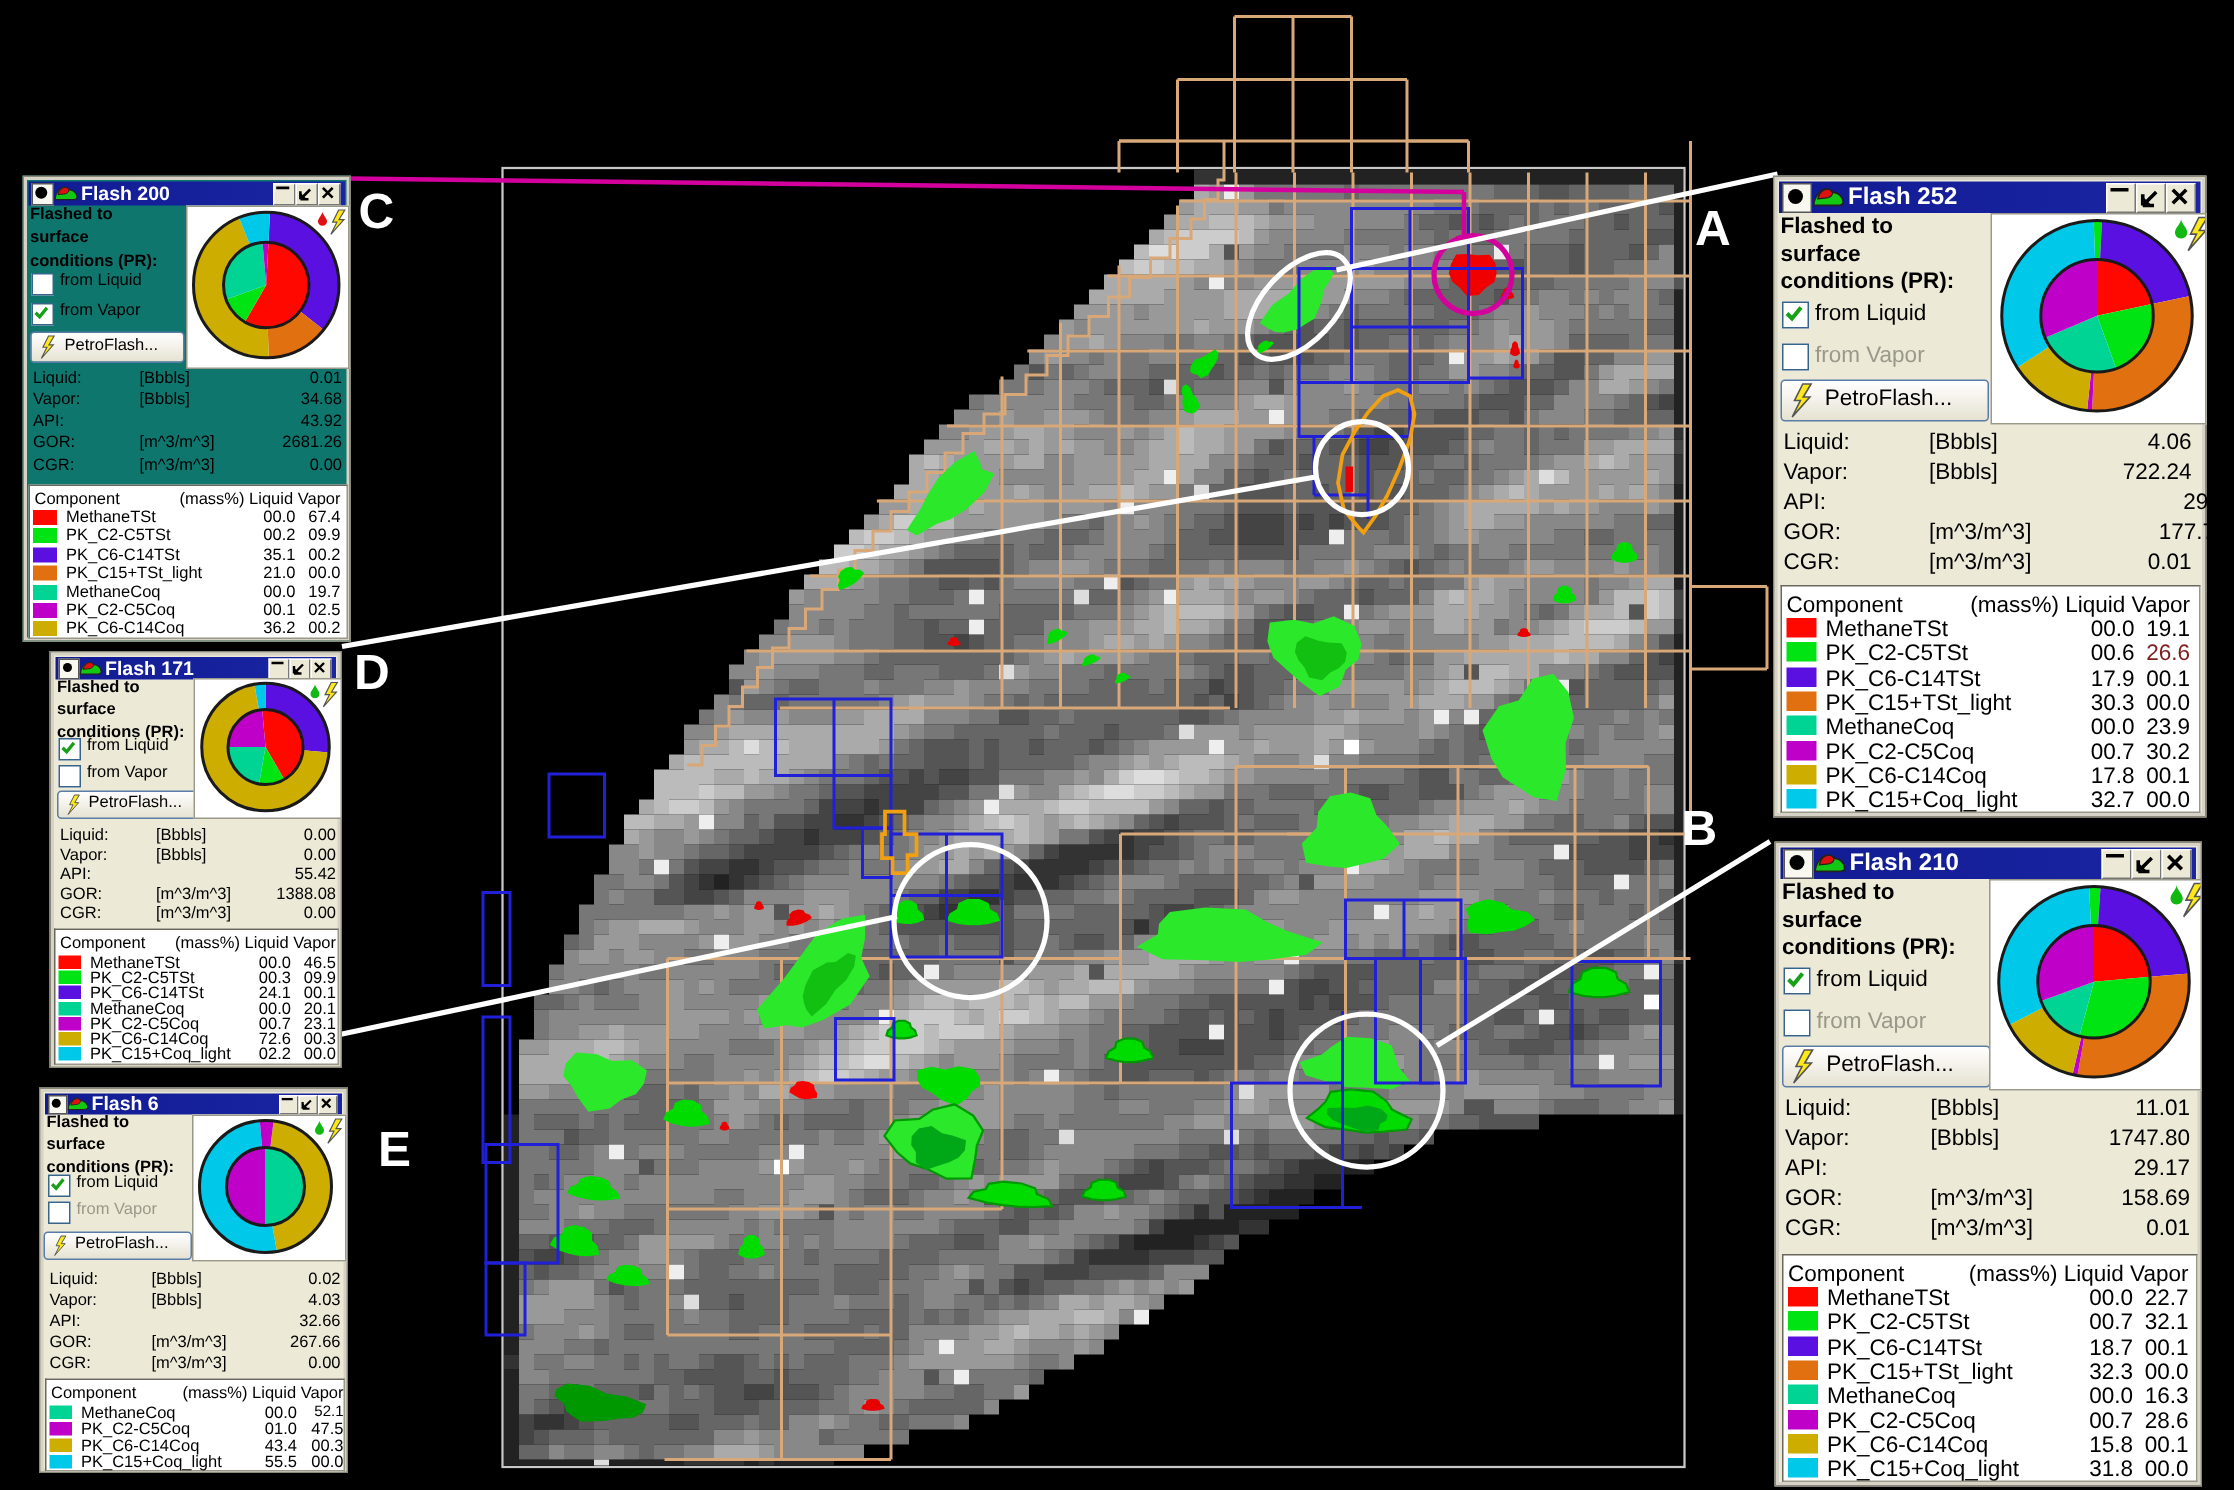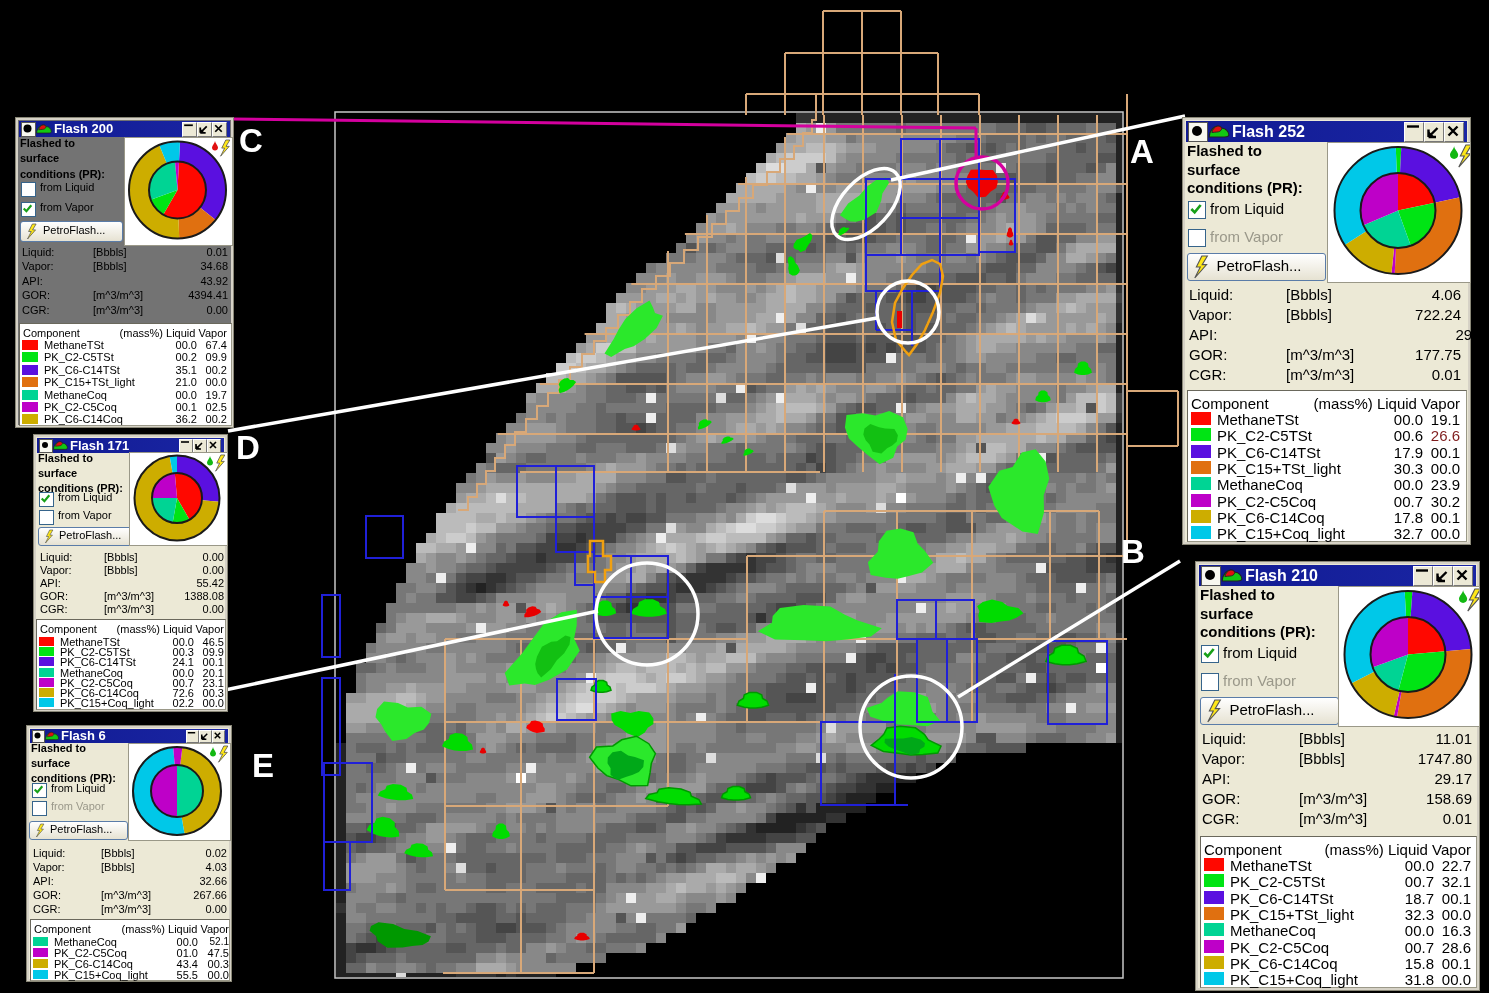--- a/index.html
+++ b/index.html
@@ -181,21 +181,21 @@
     <ellipse cx="866" cy="204" rx="43" ry="24" transform="rotate(-47 866 204)" fill="none" stroke="#fff" stroke-width="3.5"></ellipse>
     <circle cx="908" cy="312" r="31" fill="none" stroke="#fff" stroke-width="3.5"></circle>
     <circle cx="647" cy="614" r="51" fill="none" stroke="#fff" stroke-width="3.5"></circle>
     <circle cx="911" cy="727" r="51" fill="none" stroke="#fff" stroke-width="3.5"></circle>
     <text x="1130" y="163" font-family="Liberation Sans, sans-serif" font-size="33" font-weight="bold" fill="#fff">A</text>
     <text x="1121" y="563" font-family="Liberation Sans, sans-serif" font-size="33" font-weight="bold" fill="#fff">B</text>
     <text x="239" y="152" font-family="Liberation Sans, sans-serif" font-size="33" font-weight="bold" fill="#fff">C</text>
     <text x="236" y="459" font-family="Liberation Sans, sans-serif" font-size="33" font-weight="bold" fill="#fff">D</text>
     <text x="252" y="777" font-family="Liberation Sans, sans-serif" font-size="33" font-weight="bold" fill="#fff">E</text>
 </svg>
-<div style="position:absolute;left:15px;top:117px;width:217px;height:309px;background:#737373;border:1px solid #8a8878;box-shadow:0 0 0 2px #d6d2c6 inset;font-family:'Liberation Sans',sans-serif;">
+<div style="position:absolute;left:15px;top:117px;width:217px;height:309px;background:#0f766e;border:1px solid #8a8878;box-shadow:0 0 0 2px #d6d2c6 inset;font-family:'Liberation Sans',sans-serif;">
     <div style="position:absolute;left:3px;top:3px;right:3px;height:16px;background:linear-gradient(90deg,#111b92,#1a25a4);"></div>
     <div style="position:absolute;left:5px;top:4px;width:13px;height:13px;background:#f8f8f0;border:1px solid #555;"></div>
     <svg style="position:absolute;left:5px;top:4px" width="13" height="13">
       <circle cx="6.5" cy="6.5" r="4" fill="#000"></circle>
     </svg>
     <svg style="position:absolute;left:19px;top:3px" width="18" height="16" viewBox="0 0 22 16">
       <path d="M2 13 C2 8 6 3 10 3 C12 3 13 4 14 5 C17 5 20 8 20 11 C20 13 18 13 16 13 Z" fill="#12c812" stroke="#222" stroke-width="1"></path>
       <path d="M4.5 9 C5 6 7 3.5 10 3 C12 3 13 4 13.5 5.5 C13 7.5 11 8.5 9 8.5 C7.5 8.5 6 8.8 4.5 9 Z" fill="#e01010" stroke="#222" stroke-width="0.8"></path>
     </svg>
     <div style="position:absolute;left:38px;top:3px;height:16px;line-height:16px;color:#fff;font-size:13px;font-weight:bold;">Flash 200</div>
@@ -247,21 +247,21 @@
     <div style="position:absolute;left:6px;top:127.5px;font-size:11px;color:#000;">Liquid:</div>
     <div style="position:absolute;left:77px;top:127.5px;font-size:11px;color:#000;">[Bbbls]</div>
     <div style="position:absolute;left:0;top:127.5px;width:212px;text-align:right;font-size:11px;color:#000;">0.01</div>
     <div style="position:absolute;left:6px;top:142.0px;font-size:11px;color:#000;">Vapor:</div>
     <div style="position:absolute;left:77px;top:142.0px;font-size:11px;color:#000;">[Bbbls]</div>
     <div style="position:absolute;left:0;top:142.0px;width:212px;text-align:right;font-size:11px;color:#000;">34.68</div>
     <div style="position:absolute;left:6px;top:156.5px;font-size:11px;color:#000;">API:</div>
     <div style="position:absolute;left:0;top:156.5px;width:212px;text-align:right;font-size:11px;color:#000;">43.92</div>
     <div style="position:absolute;left:6px;top:171.0px;font-size:11px;color:#000;">GOR:</div>
     <div style="position:absolute;left:77px;top:171.0px;font-size:11px;color:#000;">[m^3/m^3]</div>
-    <div style="position:absolute;left:0;top:171.0px;width:212px;text-align:right;font-size:11px;color:#000;">4394.41</div>
+    <div style="position:absolute;left:0;top:171.0px;width:212px;text-align:right;font-size:11px;color:#000;">2681.26</div>
     <div style="position:absolute;left:6px;top:185.5px;font-size:11px;color:#000;">CGR:</div>
     <div style="position:absolute;left:77px;top:185.5px;font-size:11px;color:#000;">[m^3/m^3]</div>
     <div style="position:absolute;left:0;top:185.5px;width:212px;text-align:right;font-size:11px;color:#000;">0.00</div>
     <div style="position:absolute;left:3px;top:205px;width:211px;height:101px;background:#fff;border:1px solid #9a9888;border-top-color:#6a685c;border-left-color:#6a685c;"></div>
     <div style="position:absolute;left:7px;top:209px;font-size:11px;color:#000;">Component</div>
     <div style="position:absolute;left:0;top:209px;width:211px;text-align:right;font-size:11px;color:#000;">(mass%) Liquid Vapor</div>
     <div style="position:absolute;left:6px;top:222.0px;width:16px;height:10px;background:#ff0800;"></div>
     <div style="position:absolute;left:28px;top:221.0px;font-size:11px;color:#000;white-space:nowrap;">MethaneTSt</div>
     <div style="position:absolute;left:0;top:221.0px;width:181px;text-align:right;font-size:11px;color:#000;">00.0</div>
     <div style="position:absolute;left:0;top:221.0px;width:211px;text-align:right;font-size:11px;color:#000;">67.4</div>
@@ -539,21 +539,21 @@
     <div style="position:absolute;left:6px;top:168.0px;font-size:15px;color:#000;">Liquid:</div>
     <div style="position:absolute;left:103px;top:168.0px;font-size:15px;color:#000;">[Bbbls]</div>
     <div style="position:absolute;left:0;top:168.0px;width:278px;text-align:right;font-size:15px;color:#000;">4.06</div>
     <div style="position:absolute;left:6px;top:188.1px;font-size:15px;color:#000;">Vapor:</div>
     <div style="position:absolute;left:103px;top:188.1px;font-size:15px;color:#000;">[Bbbls]</div>
     <div style="position:absolute;left:0;top:188.1px;width:278px;text-align:right;font-size:15px;color:#000;">722.24</div>
     <div style="position:absolute;left:6px;top:208.2px;font-size:15px;color:#000;">API:</div>
     <div style="position:absolute;left:0;top:208.2px;width:278px;text-align:right;font-size:15px;color:#000;margin-left:32px;">29.60</div>
     <div style="position:absolute;left:6px;top:228.3px;font-size:15px;color:#000;">GOR:</div>
     <div style="position:absolute;left:103px;top:228.3px;font-size:15px;color:#000;">[m^3/m^3]</div>
-    <div style="position:absolute;left:0;top:228.3px;width:278px;text-align:right;font-size:15px;color:#000;">177.75</div>
+    <div style="position:absolute;left:0;top:228.3px;width:278px;text-align:right;font-size:15px;color:#000;padding-left:24px;">177.75</div>
     <div style="position:absolute;left:6px;top:248.4px;font-size:15px;color:#000;">CGR:</div>
     <div style="position:absolute;left:103px;top:248.4px;font-size:15px;color:#000;">[m^3/m^3]</div>
     <div style="position:absolute;left:0;top:248.4px;width:278px;text-align:right;font-size:15px;color:#000;">0.01</div>
     <div style="position:absolute;left:4px;top:272px;width:278px;height:150px;background:#fff;border:1px solid #9a9888;border-top-color:#6a685c;border-left-color:#6a685c;"></div>
     <div style="position:absolute;left:8px;top:277px;font-size:15px;color:#000;">Component</div>
     <div style="position:absolute;left:0;top:277px;width:277px;text-align:right;font-size:15px;color:#000;">(mass%) Liquid Vapor</div>
     <div style="position:absolute;left:8px;top:294.0px;width:20px;height:13px;background:#ff0800;"></div>
     <div style="position:absolute;left:34px;top:293.0px;font-size:15px;color:#000;white-space:nowrap;">MethaneTSt</div>
     <div style="position:absolute;left:0;top:293.0px;width:240px;text-align:right;font-size:15px;color:#000;">00.0</div>
     <div style="position:absolute;left:0;top:293.0px;width:277px;text-align:right;font-size:15px;color:#000;">19.1</div>
@@ -579,21 +579,21 @@
     <div style="position:absolute;left:0;top:374.5px;width:277px;text-align:right;font-size:15px;color:#000;">30.2</div>
     <div style="position:absolute;left:8px;top:391.8px;width:20px;height:13px;background:#cdad00;"></div>
     <div style="position:absolute;left:34px;top:390.8px;font-size:15px;color:#000;white-space:nowrap;">PK_C6-C14Coq</div>
     <div style="position:absolute;left:0;top:390.8px;width:240px;text-align:right;font-size:15px;color:#000;">17.8</div>
     <div style="position:absolute;left:0;top:390.8px;width:277px;text-align:right;font-size:15px;color:#000;">00.1</div>
     <div style="position:absolute;left:8px;top:408.1px;width:20px;height:13px;background:#00c8e8;"></div>
     <div style="position:absolute;left:34px;top:407.1px;font-size:15px;color:#000;white-space:nowrap;">PK_C15+Coq_light</div>
     <div style="position:absolute;left:0;top:407.1px;width:240px;text-align:right;font-size:15px;color:#000;">32.7</div>
     <div style="position:absolute;left:0;top:407.1px;width:277px;text-align:right;font-size:15px;color:#000;">00.0</div>
   </div>
-<div style="position:absolute;left:1183px;top:561px;width:283px;height:428px;background:#ece9d6;border:1px solid #8a8878;box-shadow:0 0 0 2px #d6d2c6 inset;font-family:'Liberation Sans',sans-serif;margin-left:12px;">
+<div style="position:absolute;left:1183px;top:561px;width:283px;height:428px;background:#ece9d6;border:1px solid #8a8878;box-shadow:0 0 0 2px #d6d2c6 inset;font-family:'Liberation Sans',sans-serif;">
     <div style="position:absolute;left:3px;top:3px;right:3px;height:21px;background:linear-gradient(90deg,#111b92,#1a25a4);"></div>
     <div style="position:absolute;left:5px;top:4px;width:18px;height:18px;background:#f8f8f0;border:1px solid #555;"></div>
     <svg style="position:absolute;left:5px;top:4px" width="18" height="18">
       <circle cx="9.0" cy="9.0" r="5" fill="#000"></circle>
     </svg>
     <svg style="position:absolute;left:24px;top:3px" width="24" height="21" viewBox="0 0 22 16">
       <path d="M2 13 C2 8 6 3 10 3 C12 3 13 4 14 5 C17 5 20 8 20 11 C20 13 18 13 16 13 Z" fill="#12c812" stroke="#222" stroke-width="1"></path>
       <path d="M4.5 9 C5 6 7 3.5 10 3 C12 3 13 4 13.5 5.5 C13 7.5 11 8.5 9 8.5 C7.5 8.5 6 8.8 4.5 9 Z" fill="#e01010" stroke="#222" stroke-width="0.8"></path>
     </svg>
     <div style="position:absolute;left:49px;top:3px;height:21px;line-height:21px;color:#fff;font-size:16px;font-weight:bold;">Flash 210</div>

